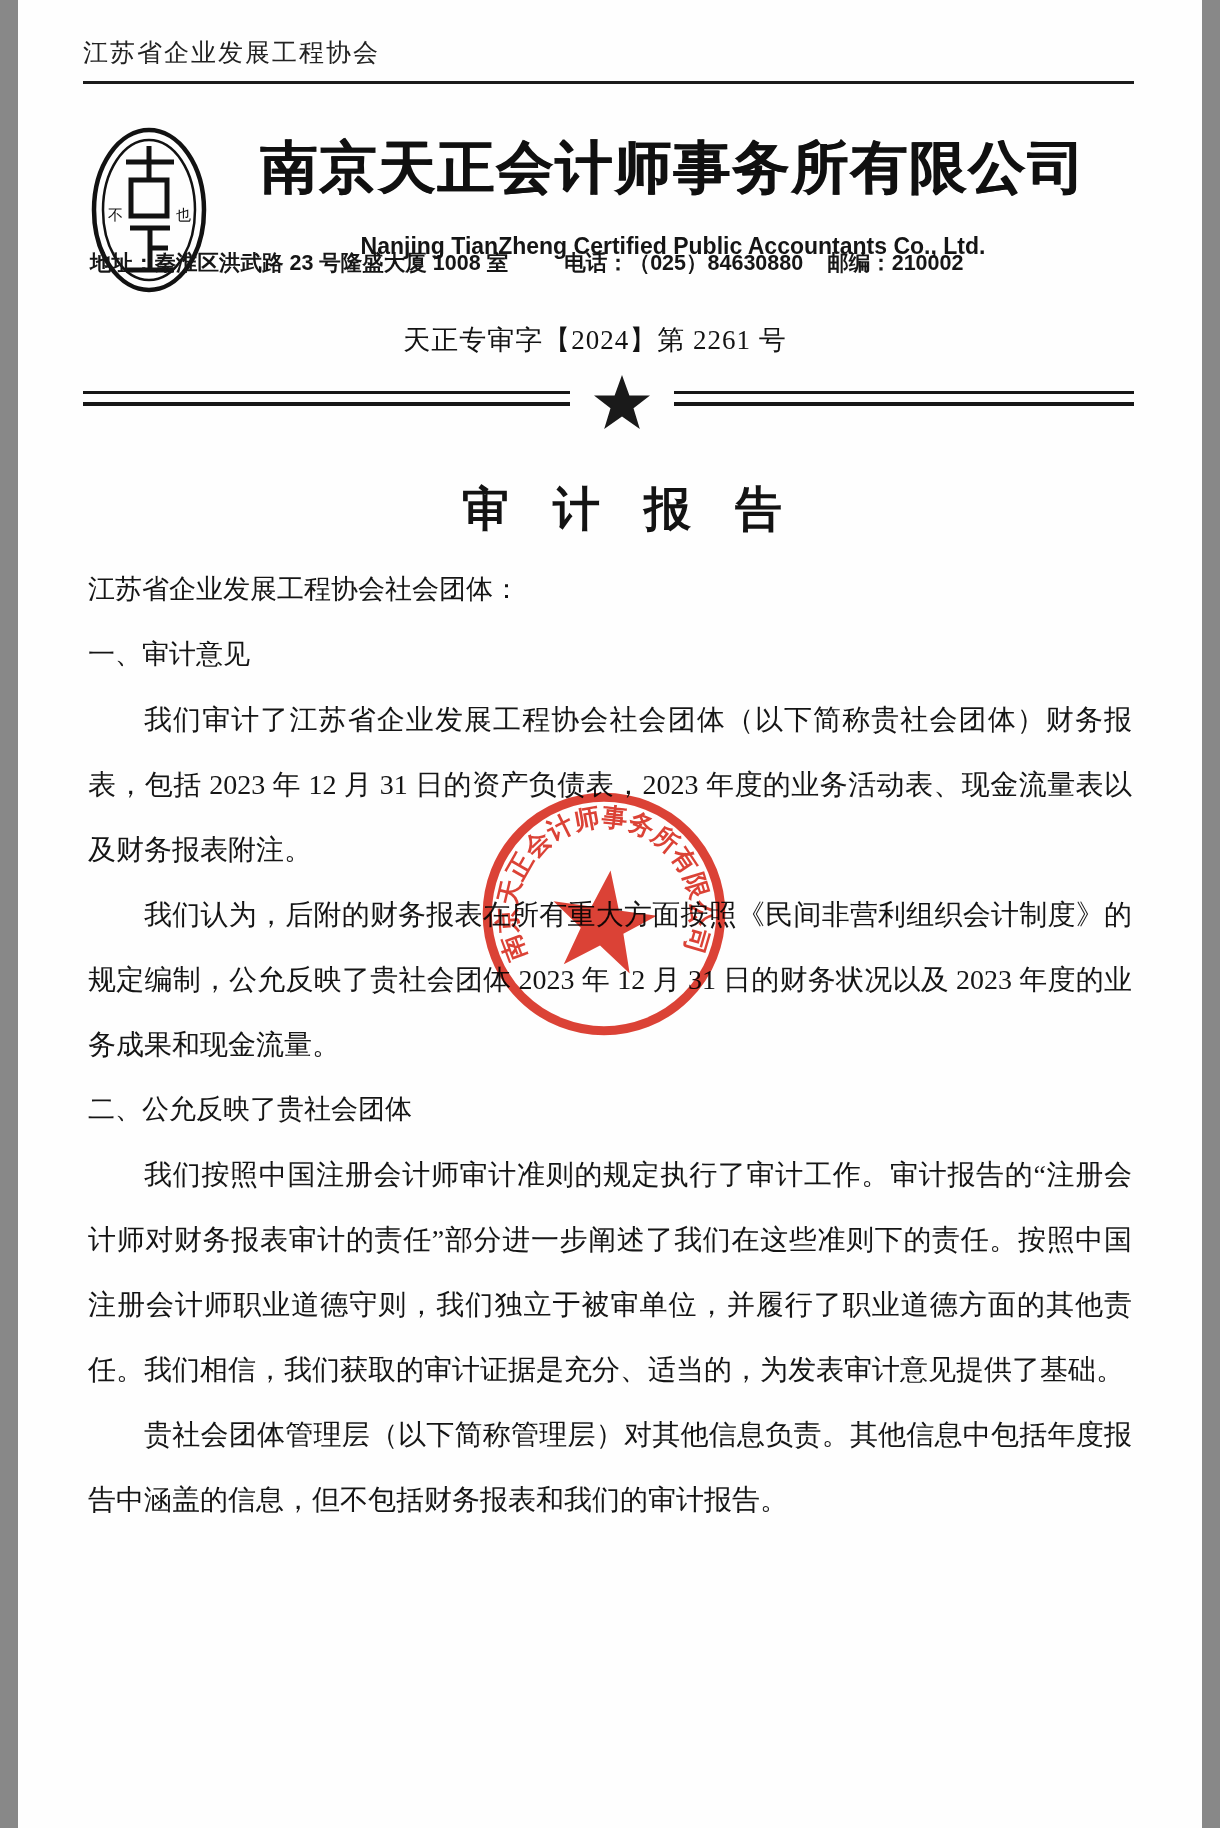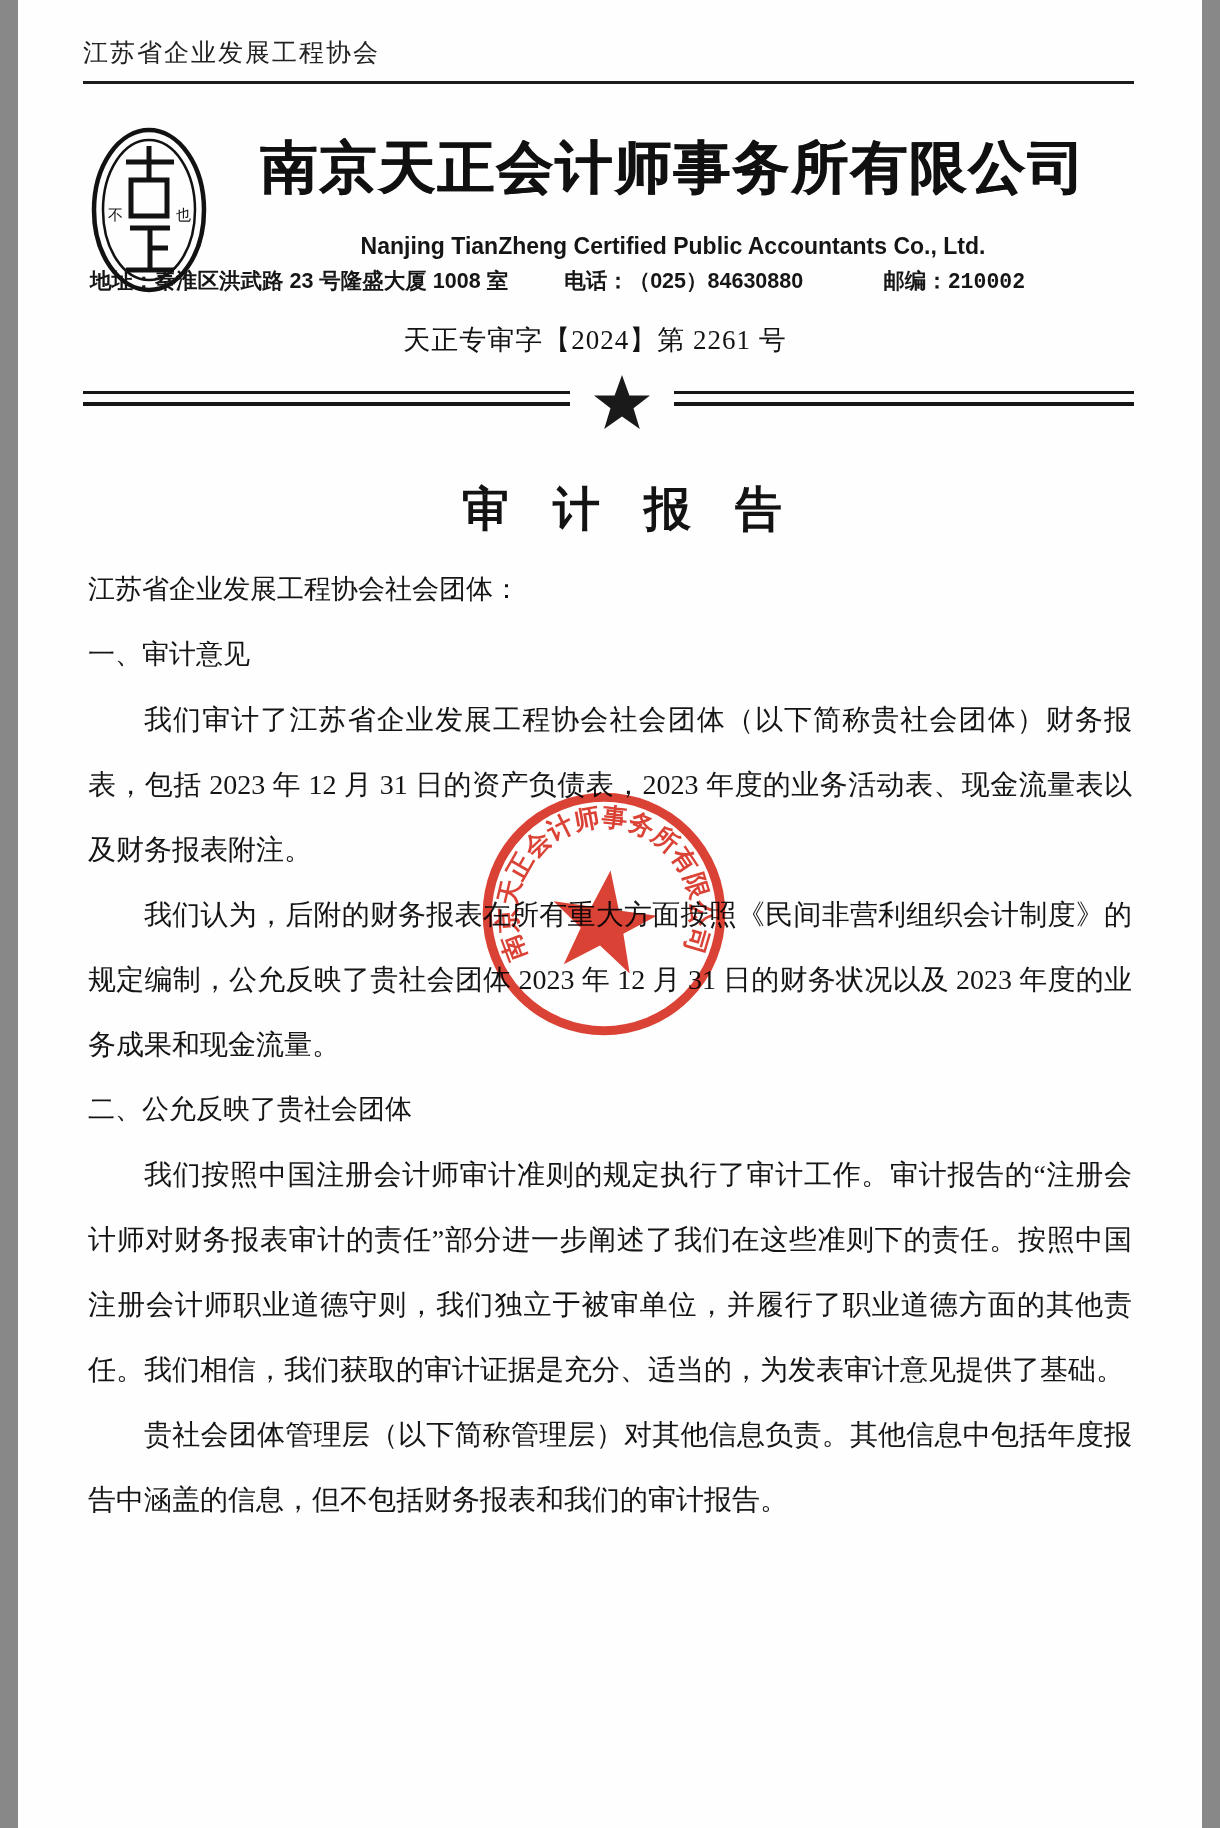--- a/index.html
+++ b/index.html
@@ -31,27 +31,27 @@
     white-space:nowrap; color:#101010;
     text-shadow:1px 0 #101010;
     margin-top:26px;
   }
   .firm-en {
     font-family:"Liberation Sans","DejaVu Sans",sans-serif;
     font-size:23px; font-weight:700; margin-top:26px; color:#151515;
     letter-spacing:0px;
   }
   .address-row {
-    position:absolute; left:72px; top:266px;
+    position:absolute; left:72px; top:248px;
     font-family:"Liberation Sans","DejaVu Sans",sans-serif;
     font-size:21.5px; font-weight:700; color:#161616;
     display:flex; white-space:nowrap;
   }
   .address-row .phone { margin-left:56px; }
-  .address-row .post  { margin-left:80px;font-family:Liberation Mono, monospace; }
+  .address-row .post  { margin-left:24px; }
   .doc-number {
     position:absolute; left:0; right:30px; top:322px;
     text-align:center; font-size:27px; color:#131313; letter-spacing:1px;
   }
   
   .divider { position:absolute; left:65px; right:68px; top:391px; display:flex; align-items:flex-start; }
   .dline { height:15px; border-top:3px solid #161616; border-bottom:4px solid #161616; }
   .dline.left { width:487px; }
   .dline.right { flex:1; }
   .star-wrap { width:104px; display:flex; justify-content:center; }

